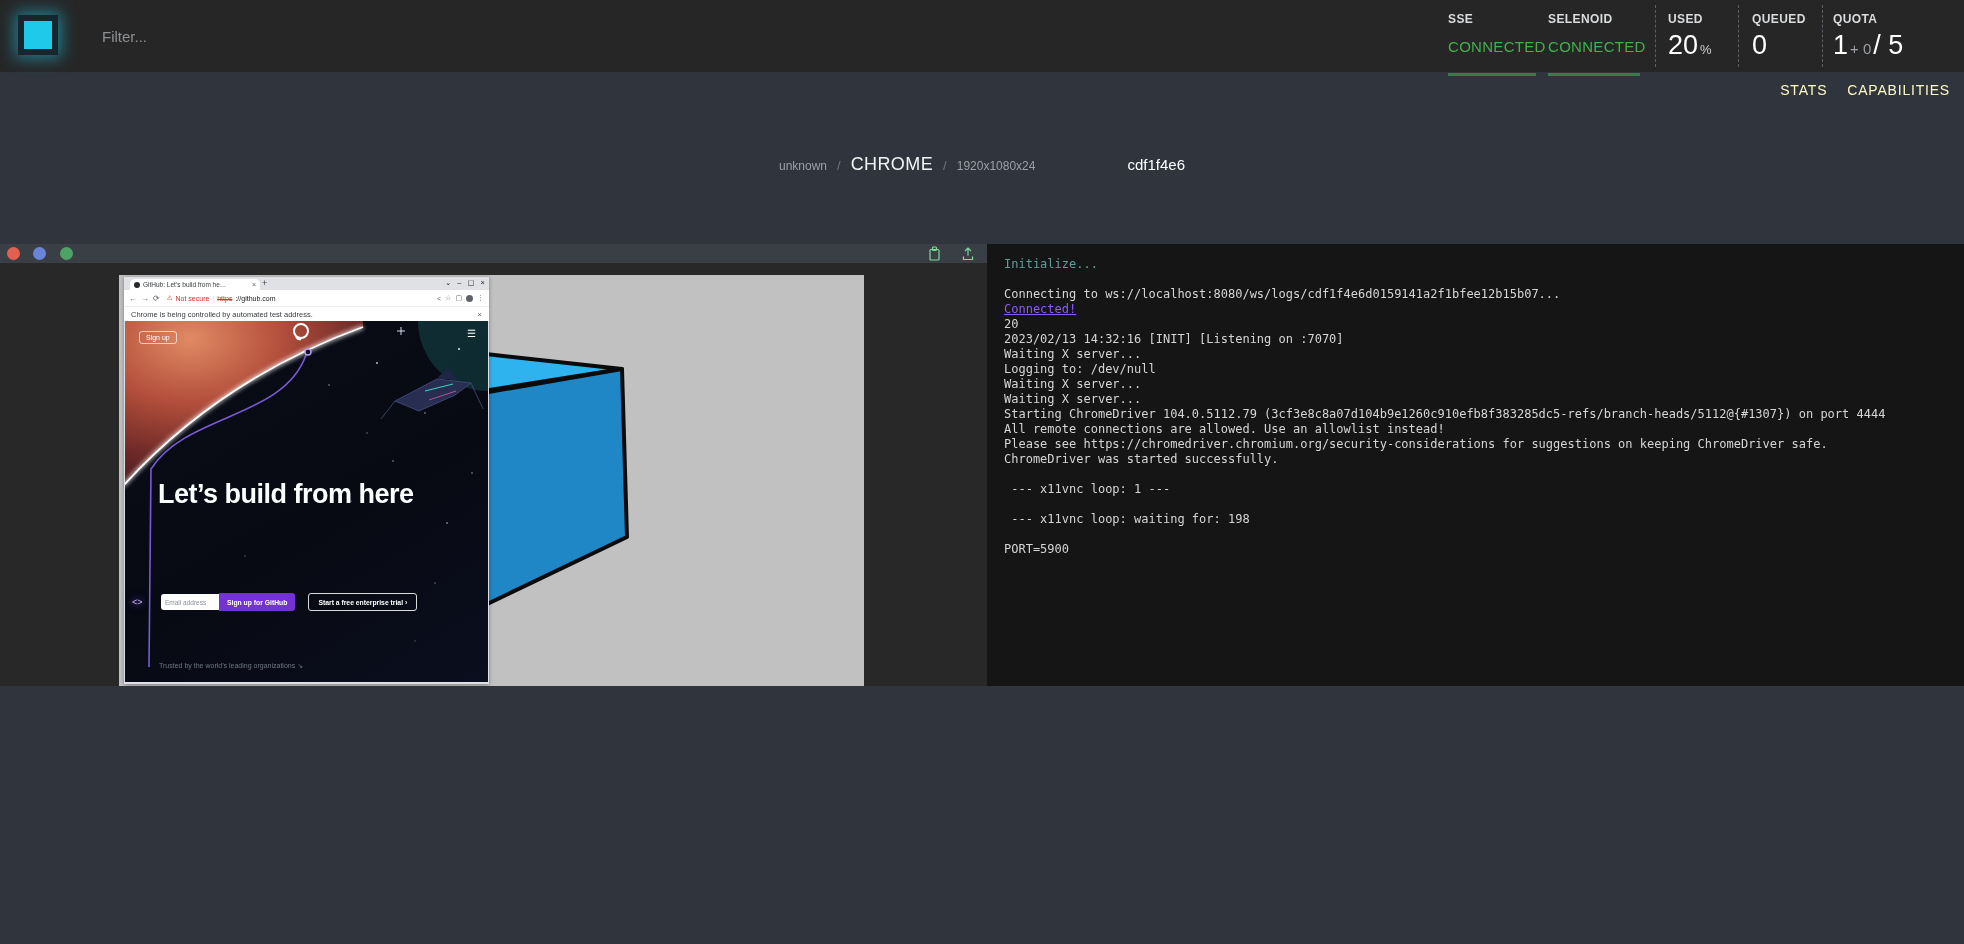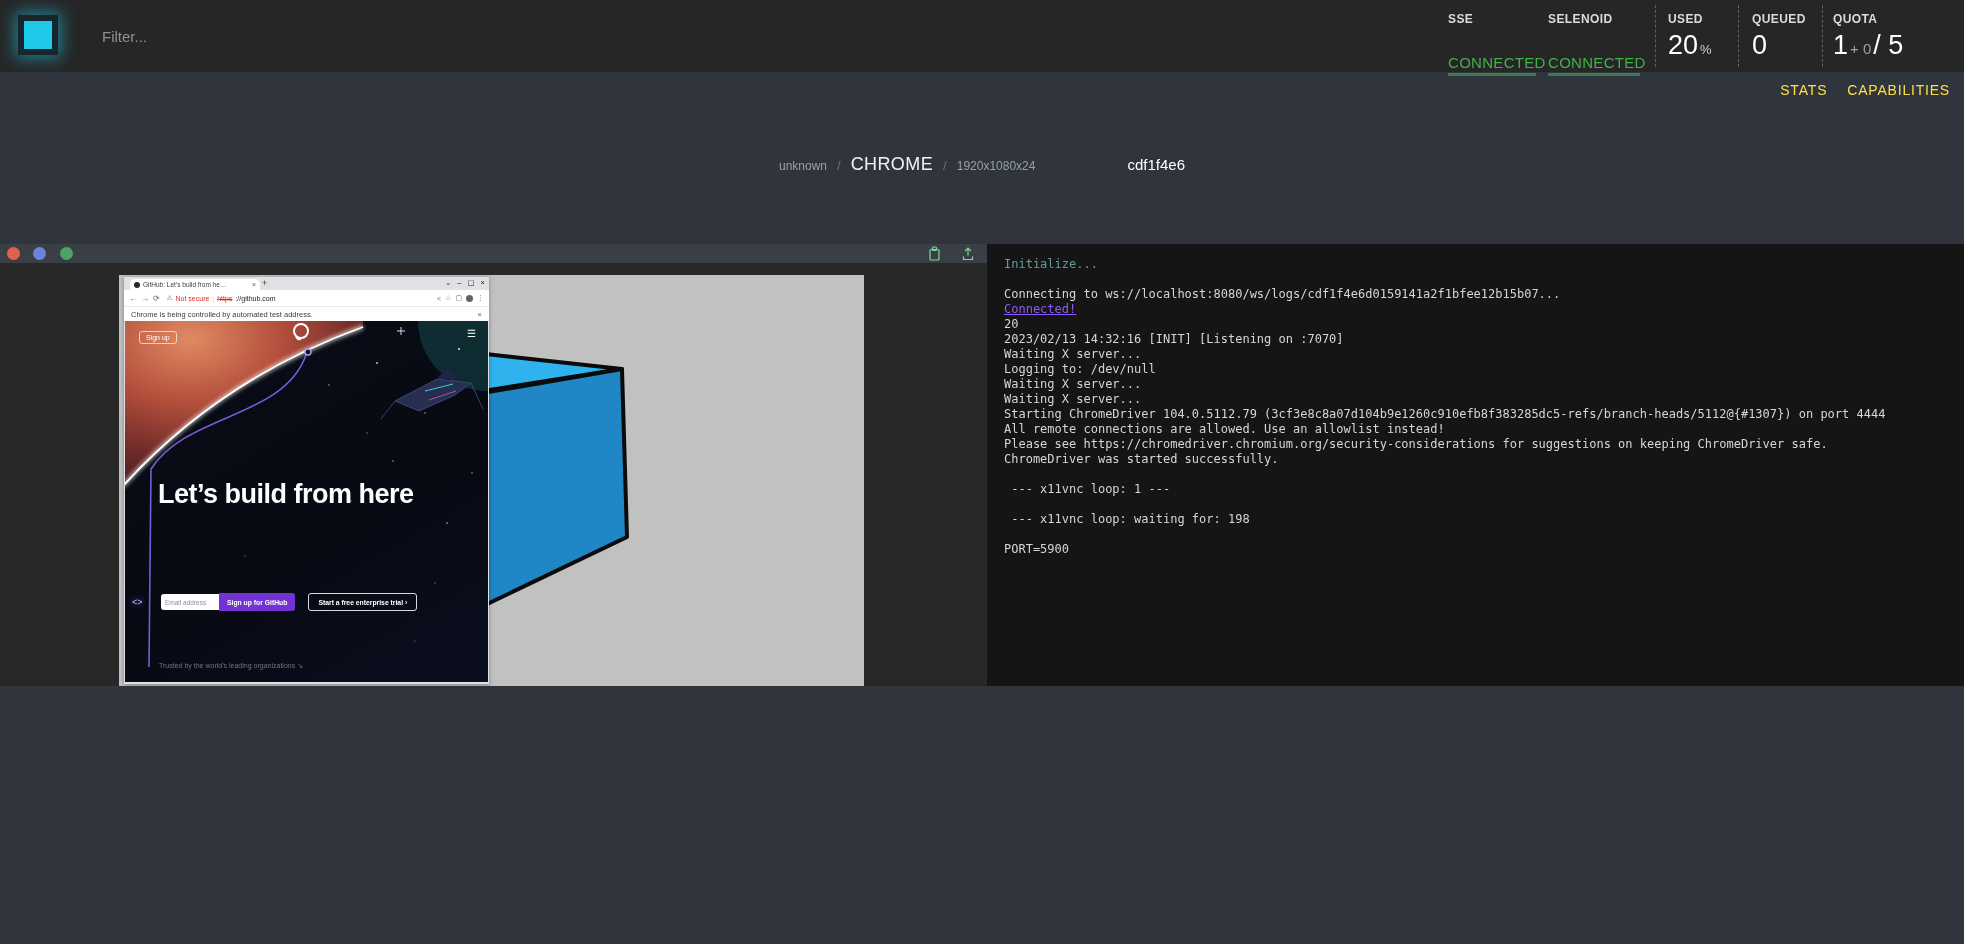--- a/index.html
+++ b/index.html
@@ -8,33 +8,33 @@
 
   
   .topbar{position:absolute;left:0;top:0;width:100%;height:72px;background:#262626;}
   .logo{position:absolute;left:18px;top:15px;width:28px;height:28px;background:#1ec9ea;
         border:6px solid #15262e;box-shadow:0 0 16px 3px rgba(30,201,234,.55);cursor:pointer;}
   .filter{position:absolute;left:100px;top:18px;width:420px;height:34px;background:transparent;
           border:none;outline:none;color:#e6e6e6;font-size:15px;font-family:"Liberation Sans",sans-serif;}
   .filter::placeholder{color:#8d9196;}
   .ind{position:absolute;top:4px;height:72px;}
   .ind-label{padding-top:8px;font-size:12px;font-weight:bold;color:#d9dbdd;letter-spacing:.4px;}
-  .ind-status{margin-top:28px;font-size:15px;color:#43b14b;letter-spacing:.3px;}
+  .ind-status{margin-top:12px;font-size:15px;color:#43b14b;letter-spacing:.3px;}
   .ind-num{margin-top:4px;font-size:27px;color:#fff;}
   .ind-num .unit{font-size:13px;color:#d0d0d0;margin-left:2px;}
   .ind-num .dim{font-size:15px;color:#9aa0a6;margin:0 2px;}
   .ind-underline{position:absolute;bottom:0;left:0;height:3px;width:88px;background:#3e7a4e;}
   .ind-sse{left:1448px;} .ind-selenoid{left:1548px;} .ind-used{left:1668px;}
   .ind-queued{left:1752px;} .ind-quota{left:1833px;}
   .sep{position:absolute;top:5px;height:62px;border-left:1px dashed #5a5f66;}
   .sep1{left:1655px;} .sep2{left:1738px;} .sep3{left:1822px;}
 
   
   .subnav{position:absolute;top:72px;right:14px;height:36px;display:flex;gap:20px;align-items:center;}
-  .subnav a{color:#fde047;font-size:14px;letter-spacing:.8px;cursor:pointer;text-decoration:none;}
+  .subnav a{color:#fef9c3;font-size:14px;letter-spacing:.8px;cursor:pointer;text-decoration:none;}
 
   
   .session-row{position:absolute;top:138px;left:0;width:100%;display:flex;
                justify-content:center;align-items:baseline;cursor:pointer;}
   .sr-user,.sr-res{font-size:12px;color:#9aa0a6;}
   .sr-sep{font-size:13px;color:#70757a;margin:0 10px;}
   .sr-browser{font-size:18px;color:#f1f3f4;letter-spacing:.4px;}
   .sr-id{font-size:15px;color:#fff;margin-left:92px;margin-top:18px;}
 
   

